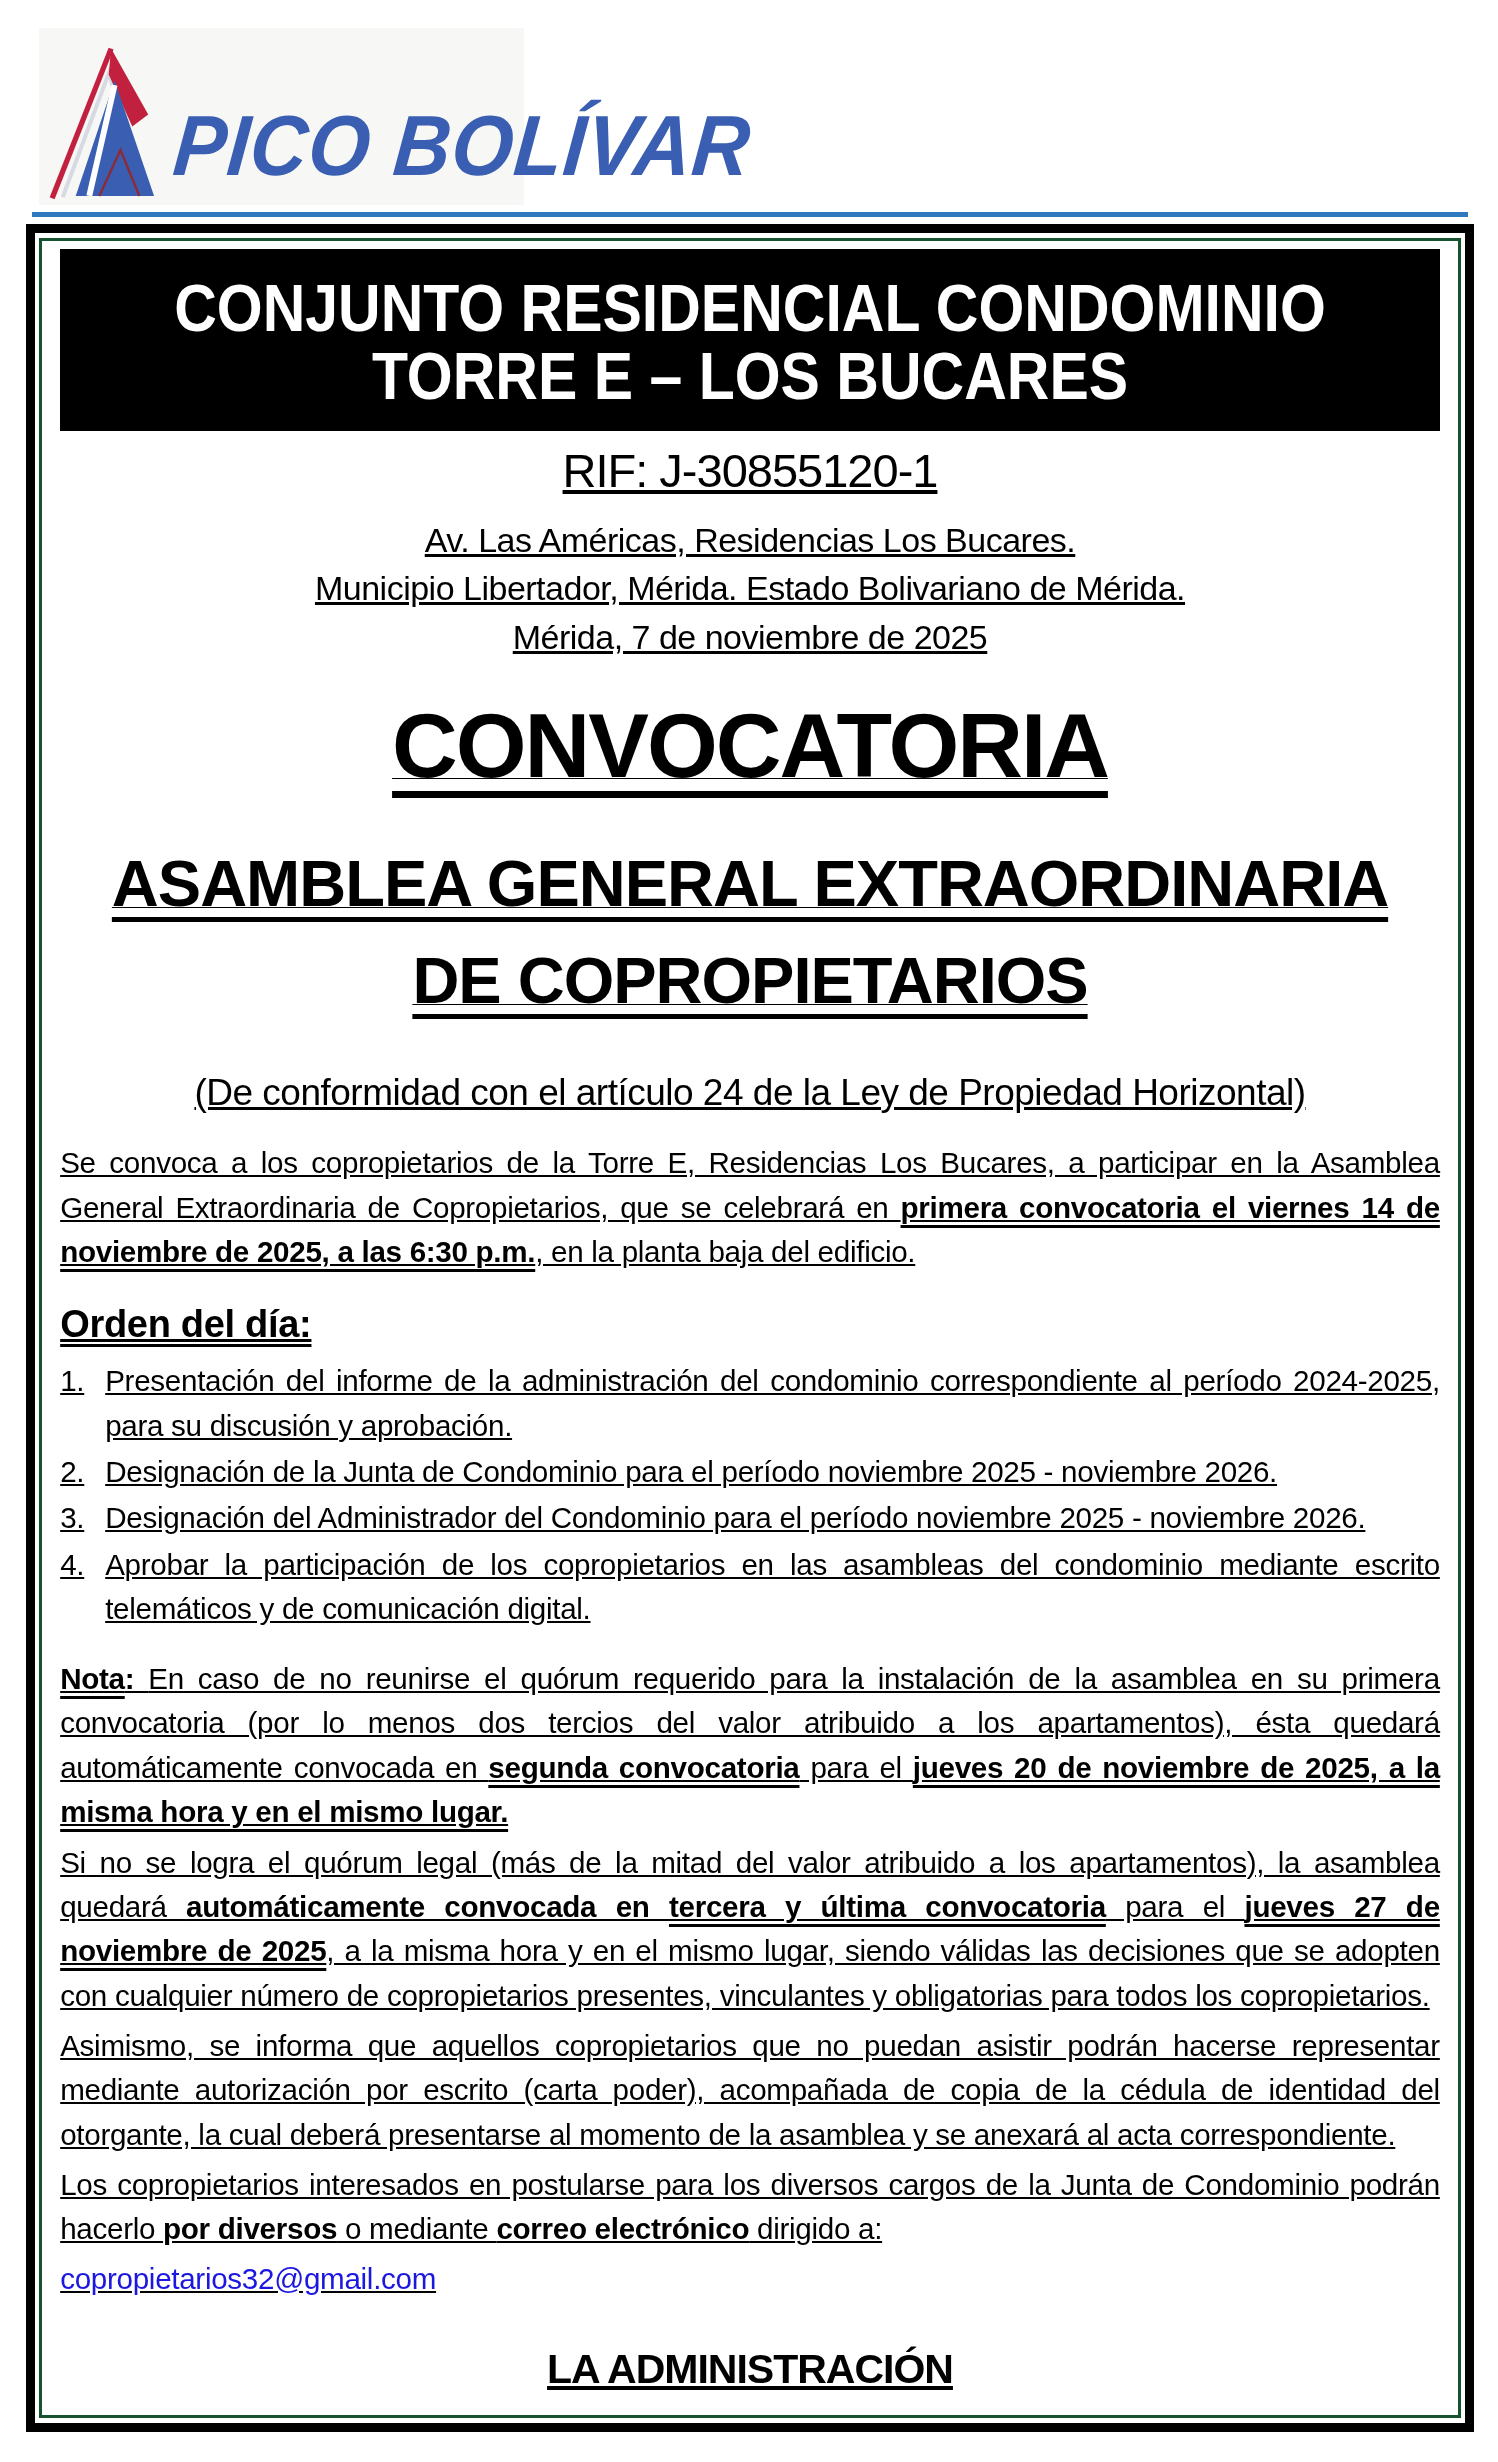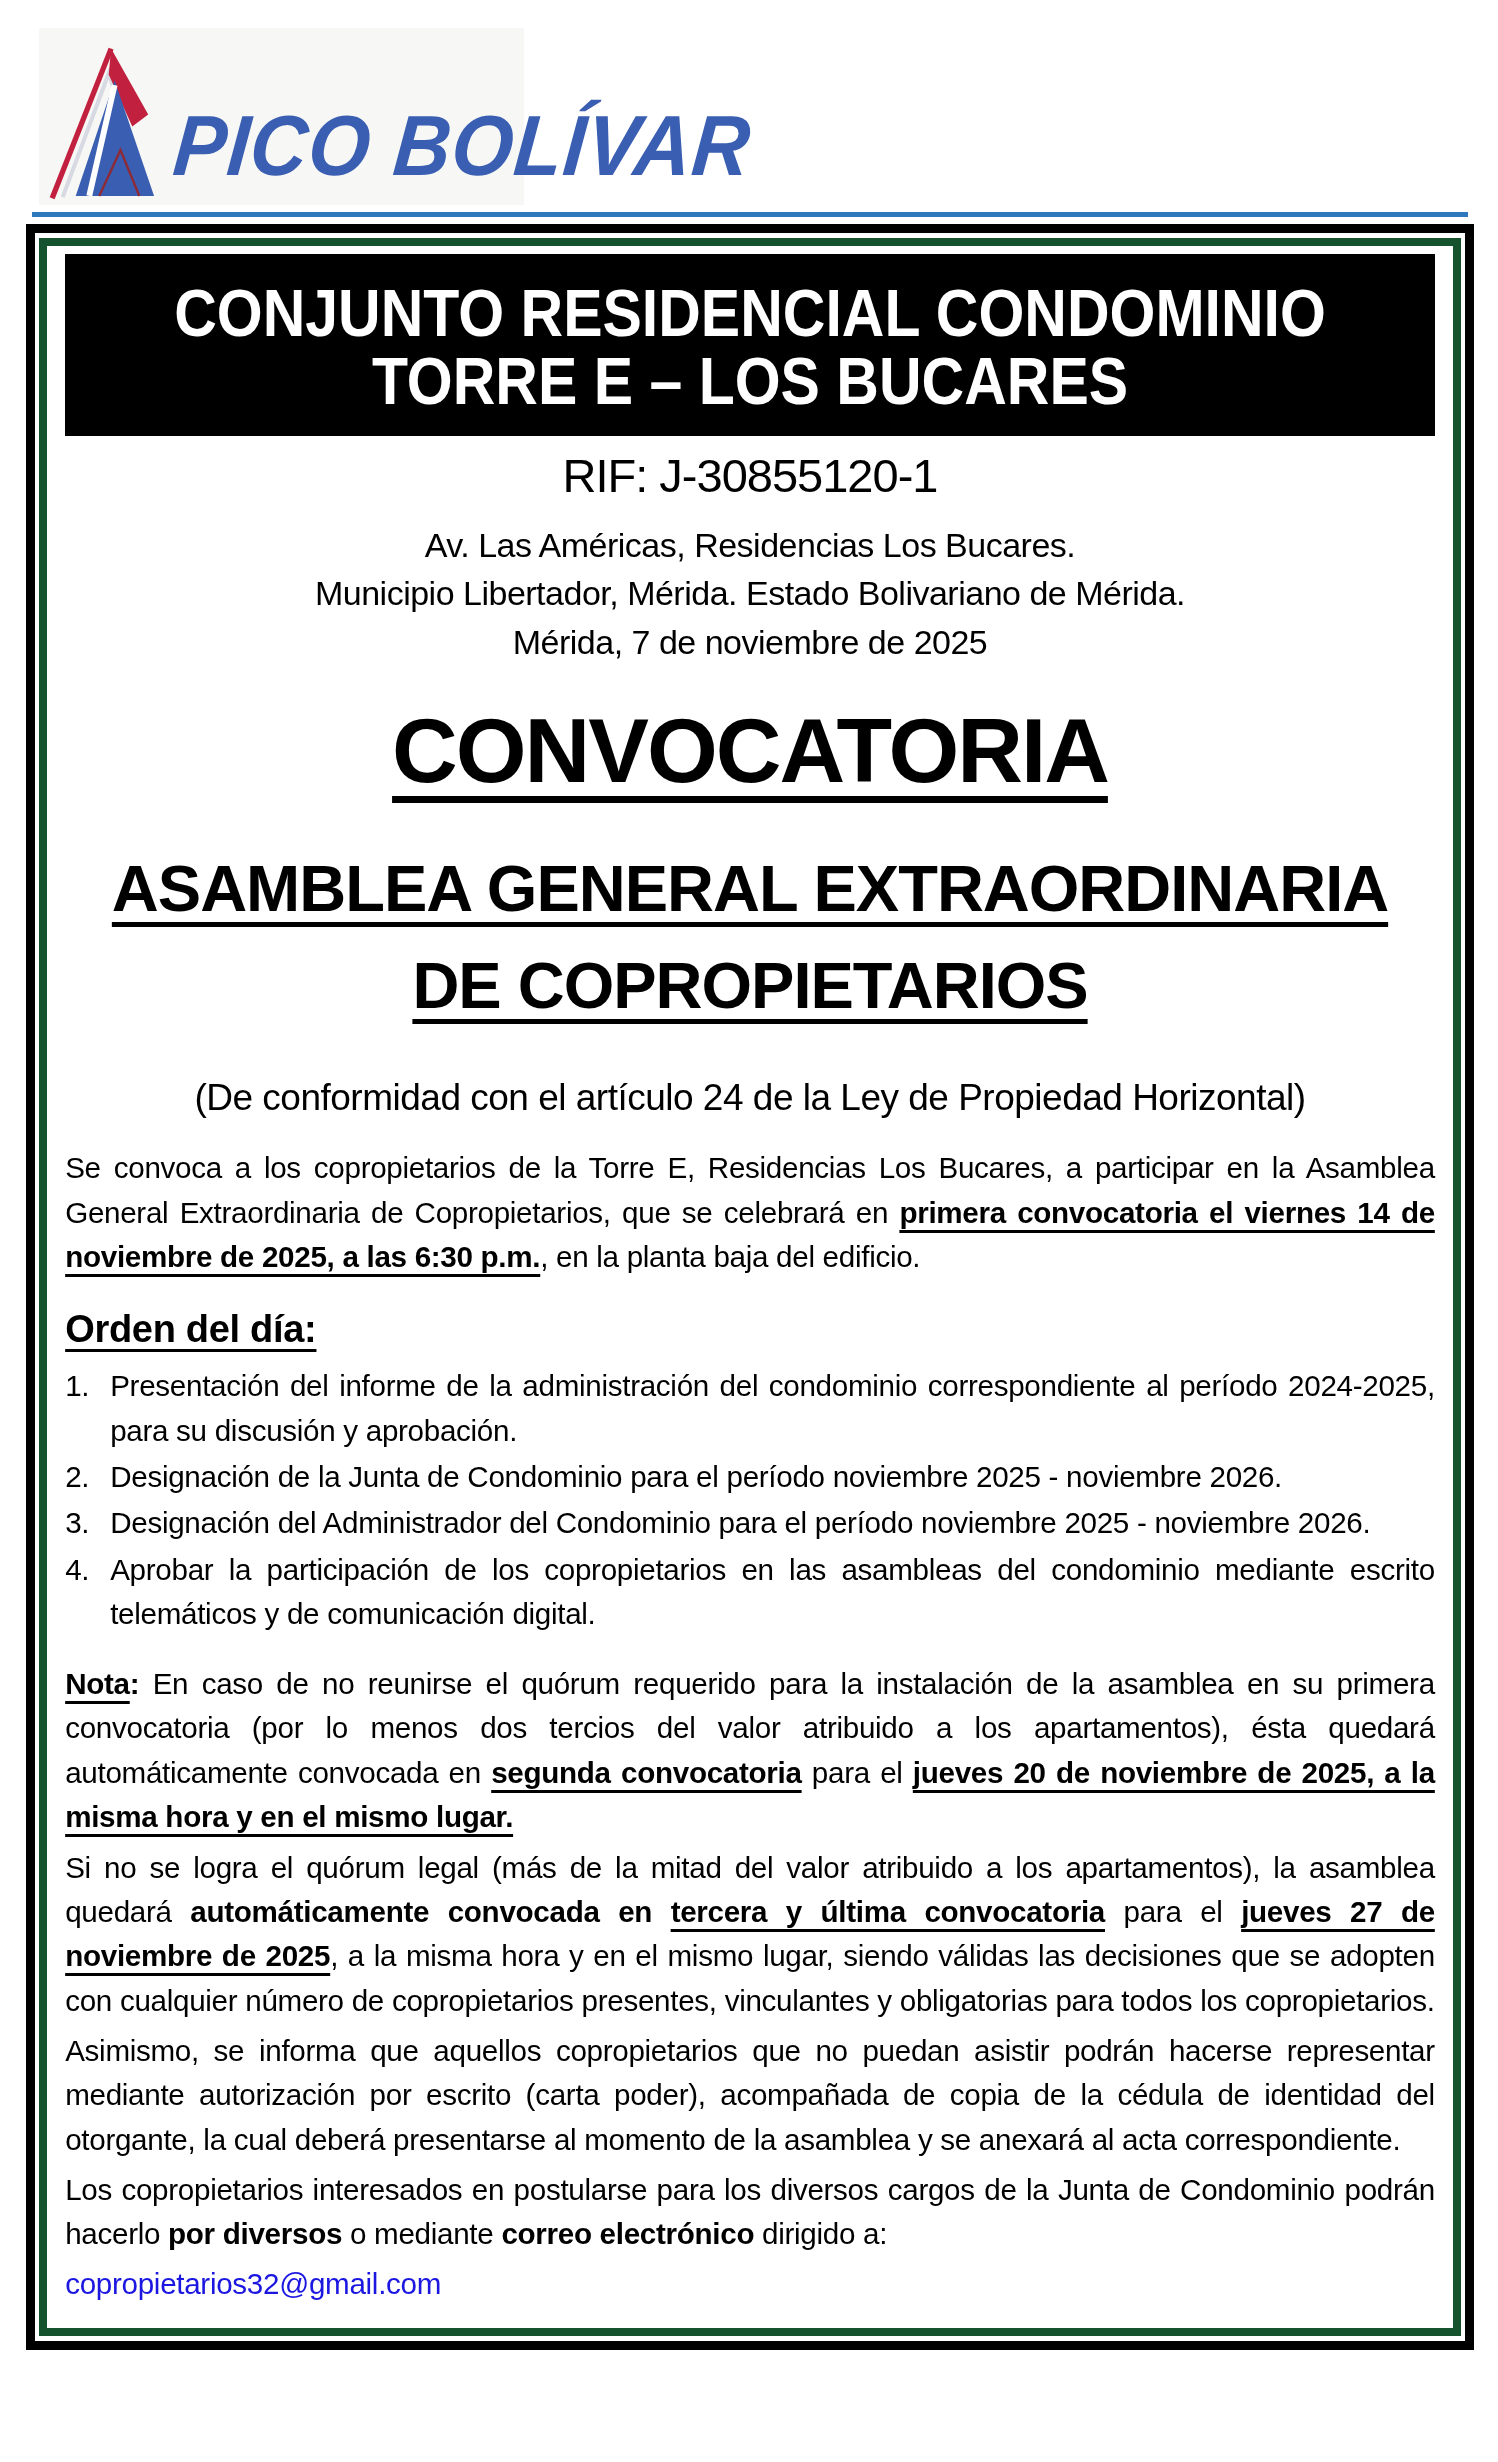--- a/index.html
+++ b/index.html
@@ -11,21 +11,21 @@
   .logo-row{display:flex;align-items:flex-end;gap:5.9px;margin:27.6px 0 0 39px;width:473px;height:173px;background:#f7f7f5;padding:2px 5.9px;}
   .logo-mark{width:118px;height:165px;flex:0 0 auto;}
   .brand{
     font-size:79px;font-weight:bold;font-style:italic;color:#3a5fb2;
     letter-spacing:1px;transform:skewX(-5deg) scaleY(1.08);transform-origin:left bottom;
     white-space:nowrap;line-height:1;padding-bottom:13.8px;
   }
   .blue-rule{height:4.9px;background:#2e78be;margin:7.9px 29.6px 0 31.5px;}
   
   .frame{margin:6.9px 23.6px 0 25.6px;border:9.9px solid #000;padding:4.9px;}
-  .frame-inner{border:8px solid #14532d;padding:7.9px 17.7px 21.7px;}
+  .frame-inner{border:3px solid #14532d;padding:7.9px 17.7px 21.7px;text-decoration:underline;}
   
   .band{background:#000;color:#fff;text-align:center;padding:25.6px 7.9px 19.7px;}
   .band-line{font-size:59px;font-weight:800;line-height:1.16;letter-spacing:0;transform:scaleY(1.12);transform-origin:center;}
   
   .rif{text-align:center;font-size:47px;margin-top:11.8px;letter-spacing:-1px;}
   .addr{text-align:center;font-size:34px;line-height:1.42;letter-spacing:-0.5px;}
   .addr-block{margin-top:18px;}
   
   .conv{text-align:center;margin-top:33px;}
   .conv span{
@@ -140,18 +140,19 @@
             <div class="para"><span>Asimismo, se informa que aquellos copropietarios que no puedan asistir podrán hacerse representar mediante autorización por escrito (carta poder), acompañada de copia de la cédula de identidad del otorgante, la cual deberá presentarse al momento de la asamblea y se anexará al acta correspondiente.</span></div>
             <div class="para"><span>Los copropietarios interesados en postularse para los diversos cargos de la Junta de Condominio podrán hacerlo </span><span class="b">por diversos</span><span> o mediante </span><span class="b">correo electrónico</span><span> dirigido a:</span></div>
           </div>
 
         <div class="email-line">
           <a class="email">copropietarios32@gmail.com</a>
         </div>
 
       </div>
 
+      <div class="sig">LA ADMINISTRACIÓN</div>
 
     </div>
   </div>
 
 </div>
 
 
 </body></html>

